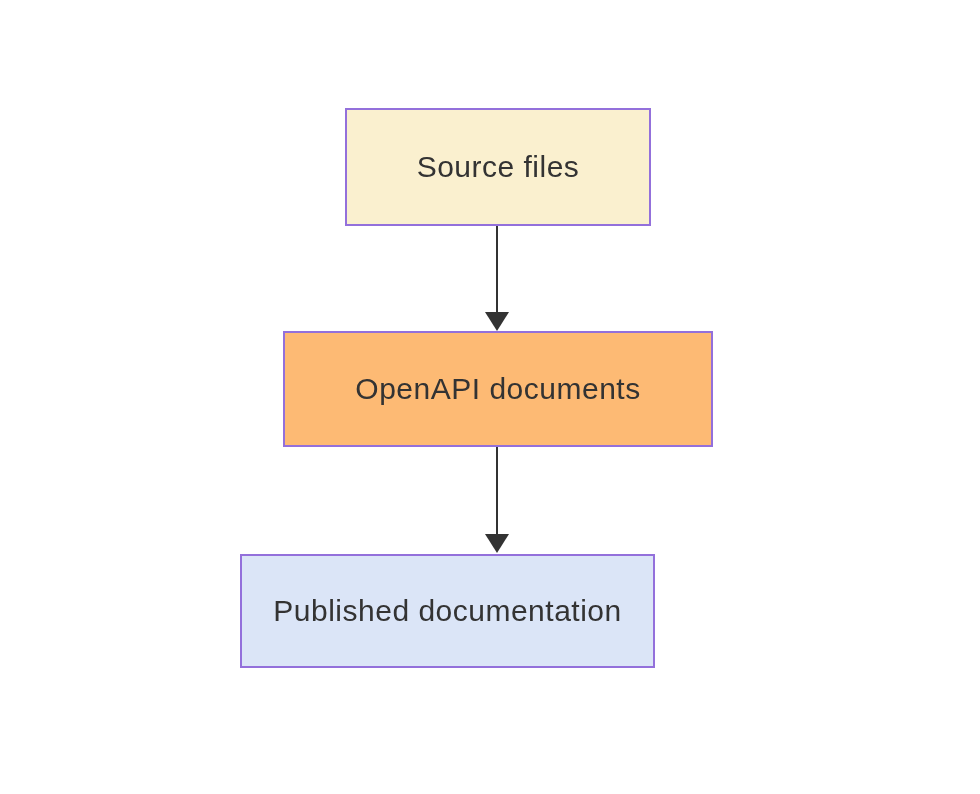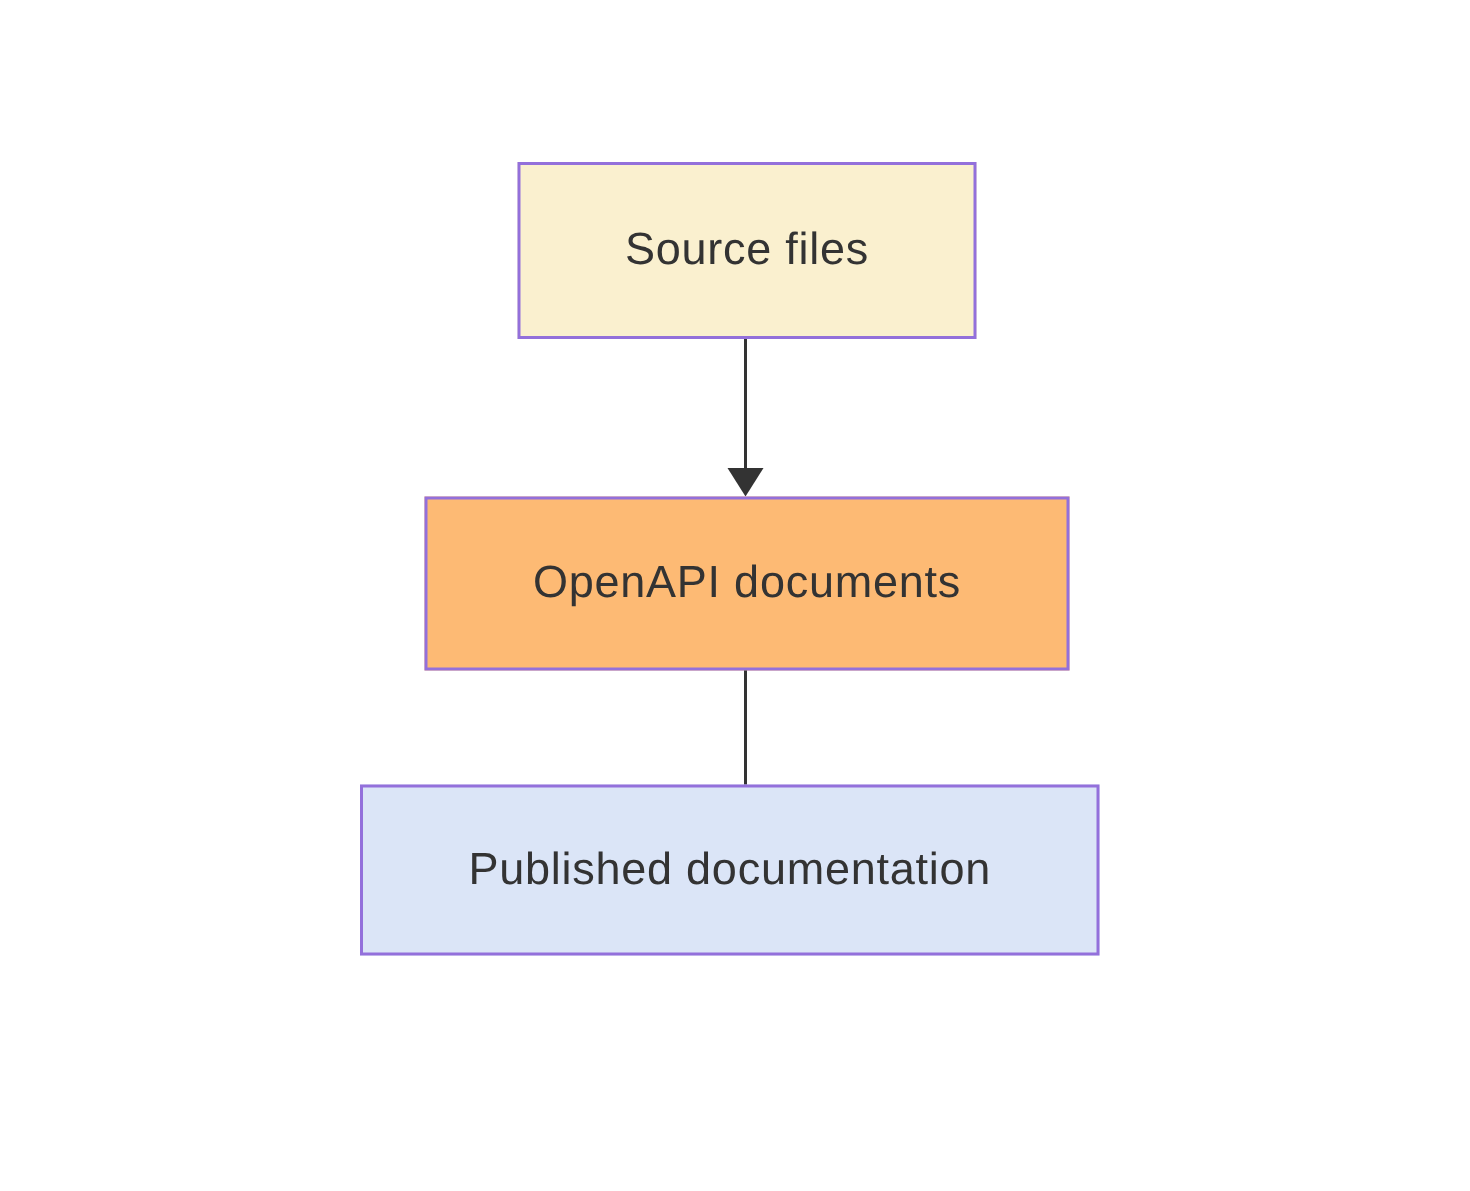--- a/index.html
+++ b/index.html
@@ -24,21 +24,21 @@
     align-items: center;
     justify-content: center;
     font-size: 30px;
     letter-spacing: 0.5px;
   }
   .node-label {
     white-space: nowrap;
   }
   .node-1 { left: 345px; top: 108px; width: 306px; height: 118px; }
   .node-2 { left: 283px; top: 331px; width: 430px; height: 116px; }
-  .node-3 { left: 240px; top: 523px; width: 493px; height: 114px; }
+  .node-3 { left: 240px; top: 554px; width: 415px; height: 114px; }
 
   .edge {
     position: absolute;
     width: 26px;
     display: flex;
     flex-direction: column;
     align-items: center;
   }
   .edge-1 { left: 484px; top: 226px; height: 105px; }
   .edge-2 { left: 484px; top: 447px; height: 106px; }

